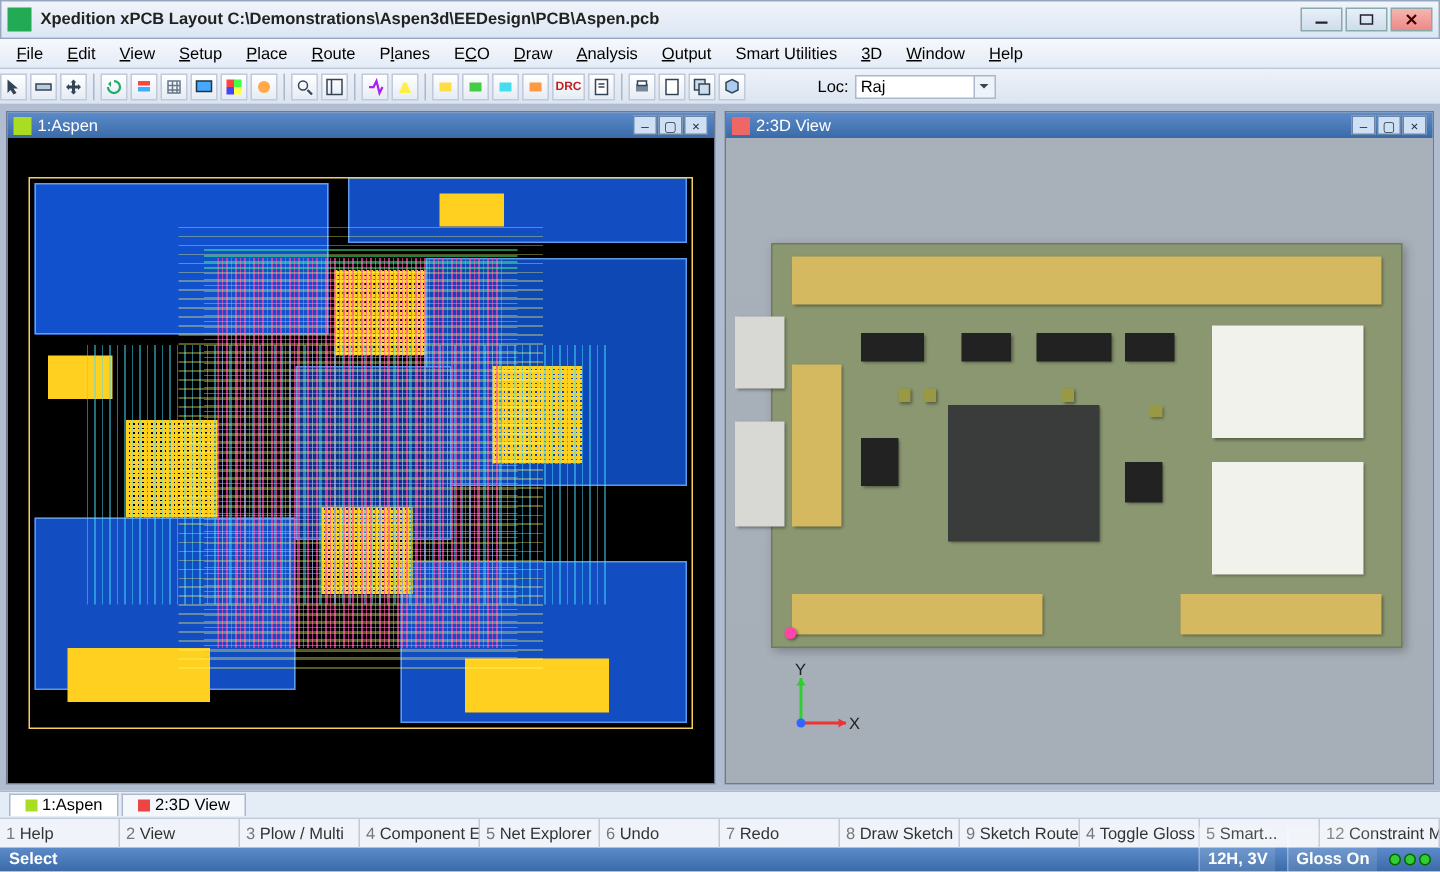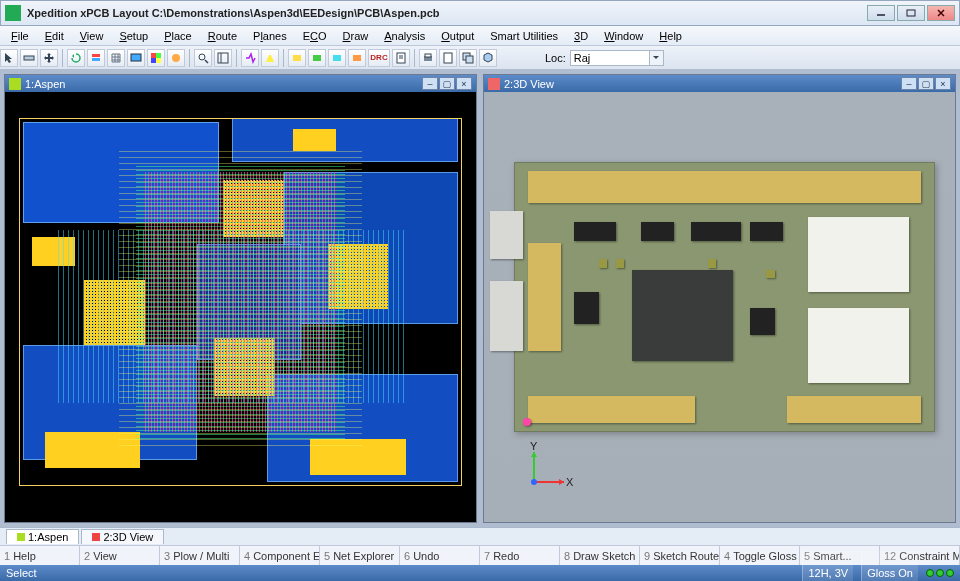--- a/index.html
+++ b/index.html
@@ -56,21 +56,21 @@
 .vtab { padding: 1px 10px; background: #f4f8fd; border: 1px solid #aab8cc; border-bottom: none; font-size: 10px; display:flex;align-items:center;gap:3px; }
 .vtab.active { background: #fff; }
 .vtab .c { width:8px;height:8px; }
 
 
 .fnbar { height: 20px; background: #f0f4fa; border-top: 1px solid #c0cada; display: flex; }
 .fnbtn { flex: 1; border-right: 1px solid #c0cada; display: flex; align-items: center; padding: 0 4px; font-size: 10px; color: #333; overflow: hidden; white-space: nowrap; }
 .fnbtn .num { color: #777; margin-right: 3px; }
 
 
-.statusbar { height: 16px; background: linear-gradient(#5d8bc9,#3a6aa8); color: #fff; display: flex; align-items: center; padding: 0 6px; font-size: 10px; }
+.statusbar { height: 16px; background: linear-gradient(#5d8bc9,#3a6aa8); color: #fff; display: flex; align-items: center; padding: 0 6px; font-size: 10px; font-weight: bold; }
 .statusbar .right { margin-left: auto; display: flex; align-items: center; gap: 8px; }
 .statusbar .lights { display: flex; gap: 2px; }
 .statusbar .light { width: 8px; height: 8px; border-radius: 50%; background: #3c3; border: 1px solid #060; }
 .statusbar .panel { background: rgba(255,255,255,0.12); padding: 16px 5px; border-left: 1px solid rgba(255,255,255,0.3); }
 </style>
 </head>
 <body>
 
 <div class="titlebar">
   <div class="icon"></div>

